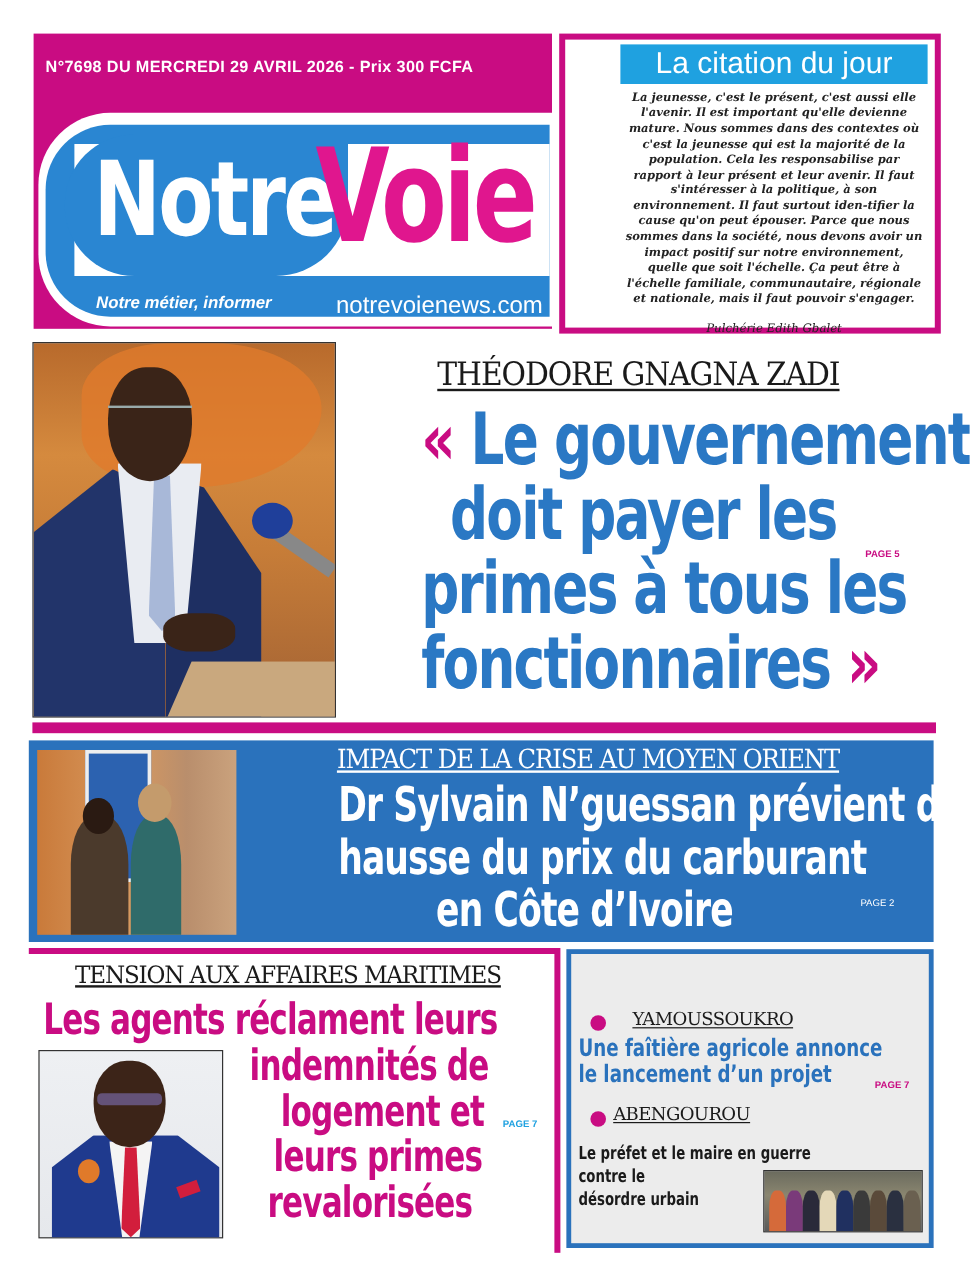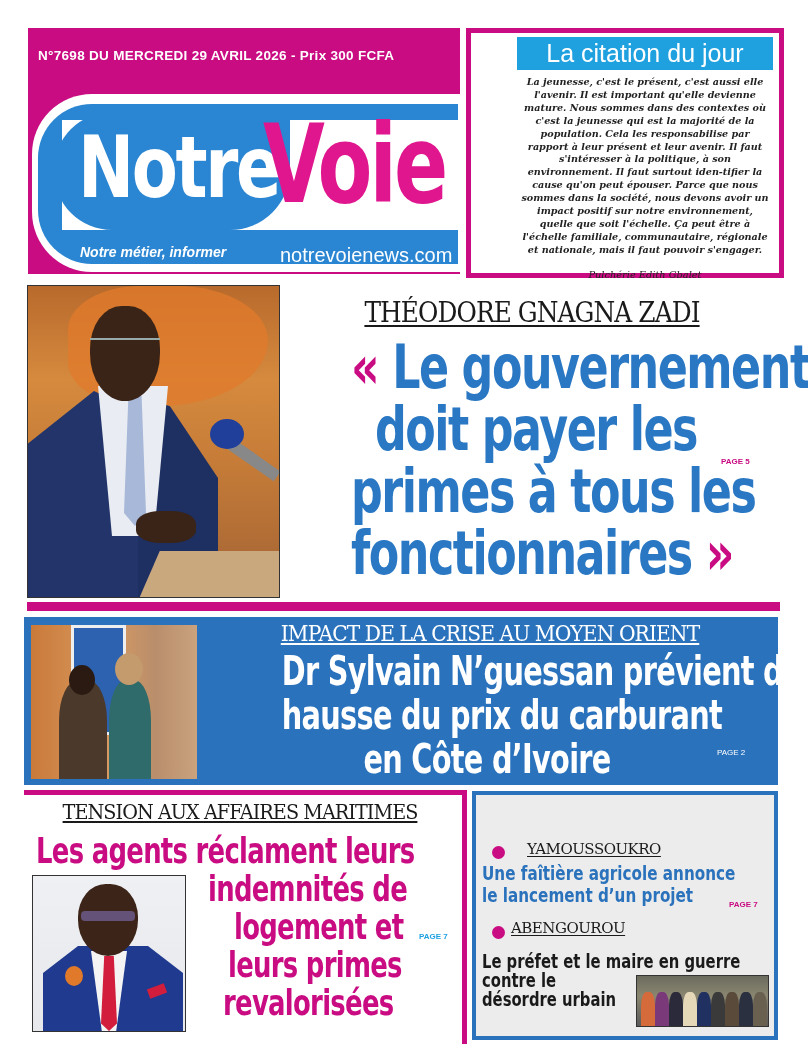--- a/index.html
+++ b/index.html
@@ -85,21 +85,21 @@
   #echos-title { margin: 3px 3px 0 3px; height: 33px; background: #2a72bc; color: #fff; font-family: "DejaVu Serif", serif; font-size: 23px; text-align: center; line-height: 34px; letter-spacing: -0.5px; }
   .echo-dot { position: absolute; width: 13px; height: 13px; border-radius: 50%; background: #c90c82; }
   .echo-city { position: absolute; font-family: "DejaVu Serif", serif; font-size: 15px; color: #1a1a1a; text-decoration: underline; text-underline-offset: 2px; letter-spacing: -0.5px; }
   #echo1-dot { left: 16px; top: 51px; }
   #echo1-city { left: 35px; top: 45px; margin-left: 16px; }
   #echo1-headline { position: absolute; left: 6px; top: 67px; width: 300px; color: #2a72bc; font-family: "DejaVu Sans", sans-serif; font-weight: bold; font-size: 20px; line-height: 22px; }
   #echo1-headline .line { display: block; white-space: nowrap; transform: scaleX(0.76); transform-origin: left; }
   #echo1-page { position: absolute; left: 253px; top: 105px; color: #c90c82; font-size: 8px; font-weight: bold; }
   #echo2-dot { left: 16px; top: 131px; }
   #echo2-city { left: 35px; top: 124px; }
-  #echo2-headline { position: absolute; left: 6px; top: 157px; width: 300px; color: #1a1a1a; font-family: "DejaVu Sans", sans-serif; font-weight: bold; font-size: 20px; line-height: 19px; }
+  #echo2-headline { position: absolute; left: 6px; top: 157px; width: 300px; color: #1a1a1a; font-family: "DejaVu Sans", sans-serif; font-weight: bold; font-size: 15px; line-height: 19px; }
   #echo2-headline .line { display: block; white-space: nowrap; transform: scaleX(0.74); transform-origin: left; }
   #echo2-photo { position: absolute; left: 160px; top: 180px; width: 133px; height: 52px; border: 1px solid #333; overflow: hidden; background: linear-gradient(180deg, #6b6b5e 0%, #8a8670 40%, #5a5a5a 100%); }
   .crowd { position: absolute; bottom: 0; width: 14px; height: 34px; border-radius: 40% 40% 0 0; }
 </style>
 </head>
 <body>
 
 <div id="masthead" class="abs">
   <div id="issue-line">N°7698 DU MERCREDI 29 AVRIL 2026 - Prix 300 FCFA</div>
   <div id="logo-white"></div>

